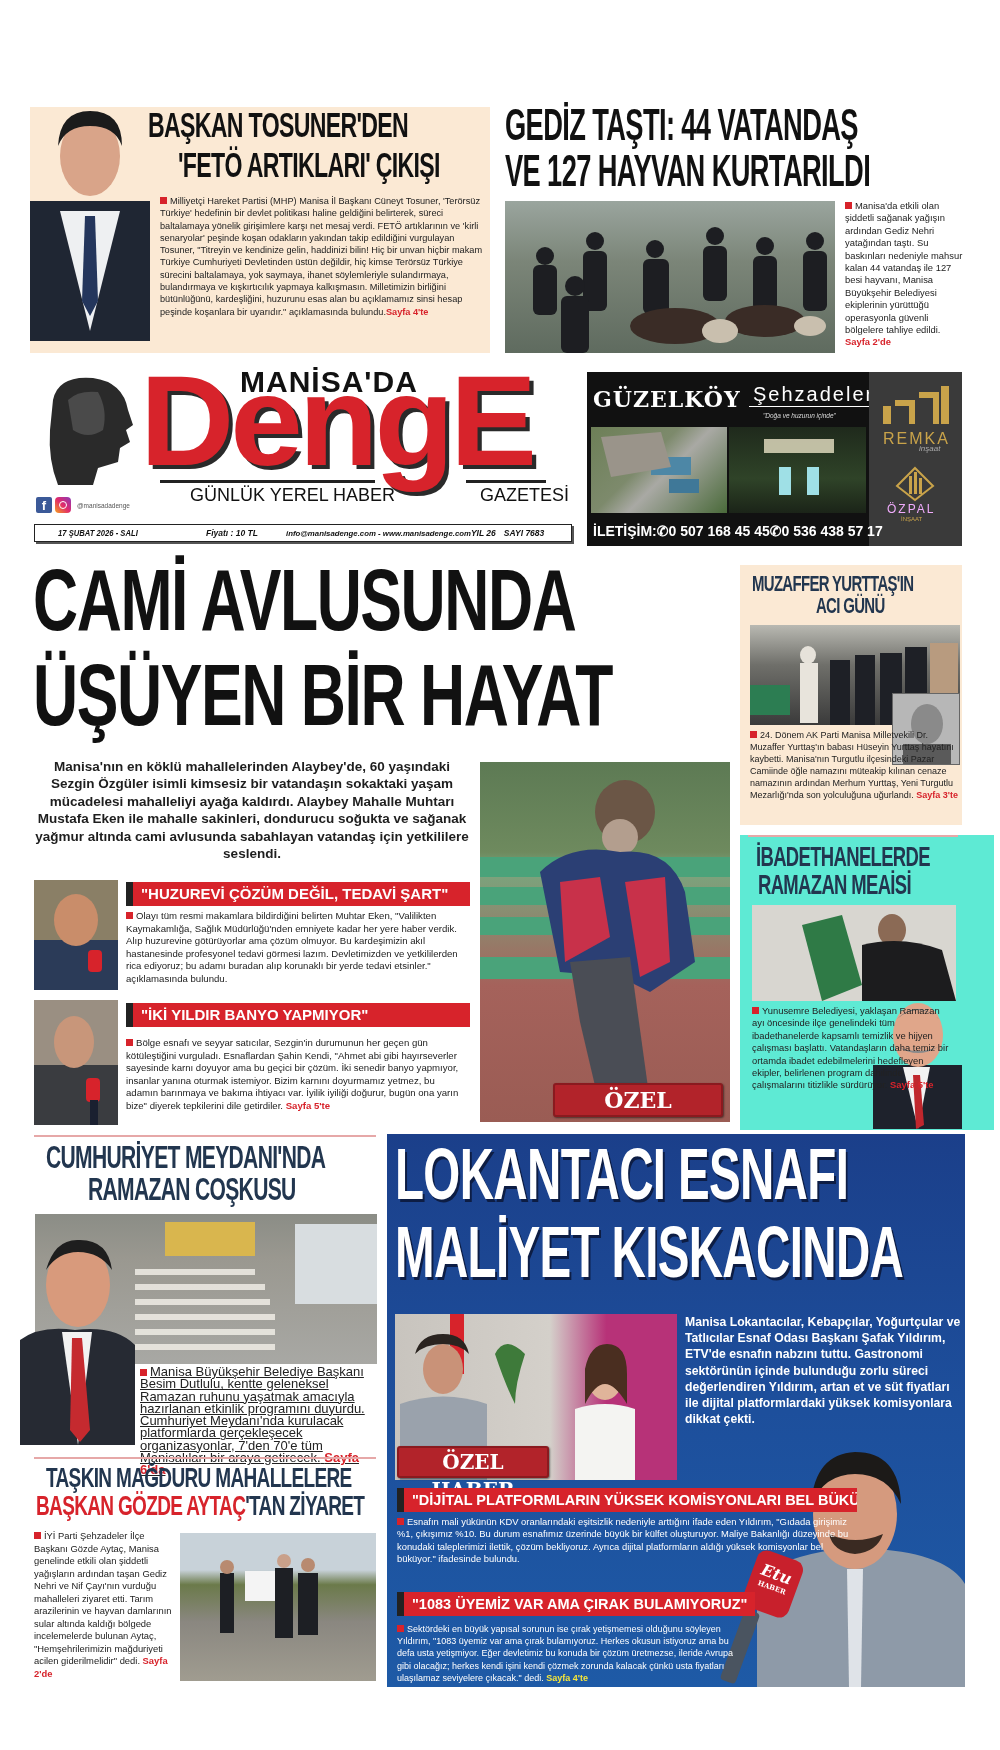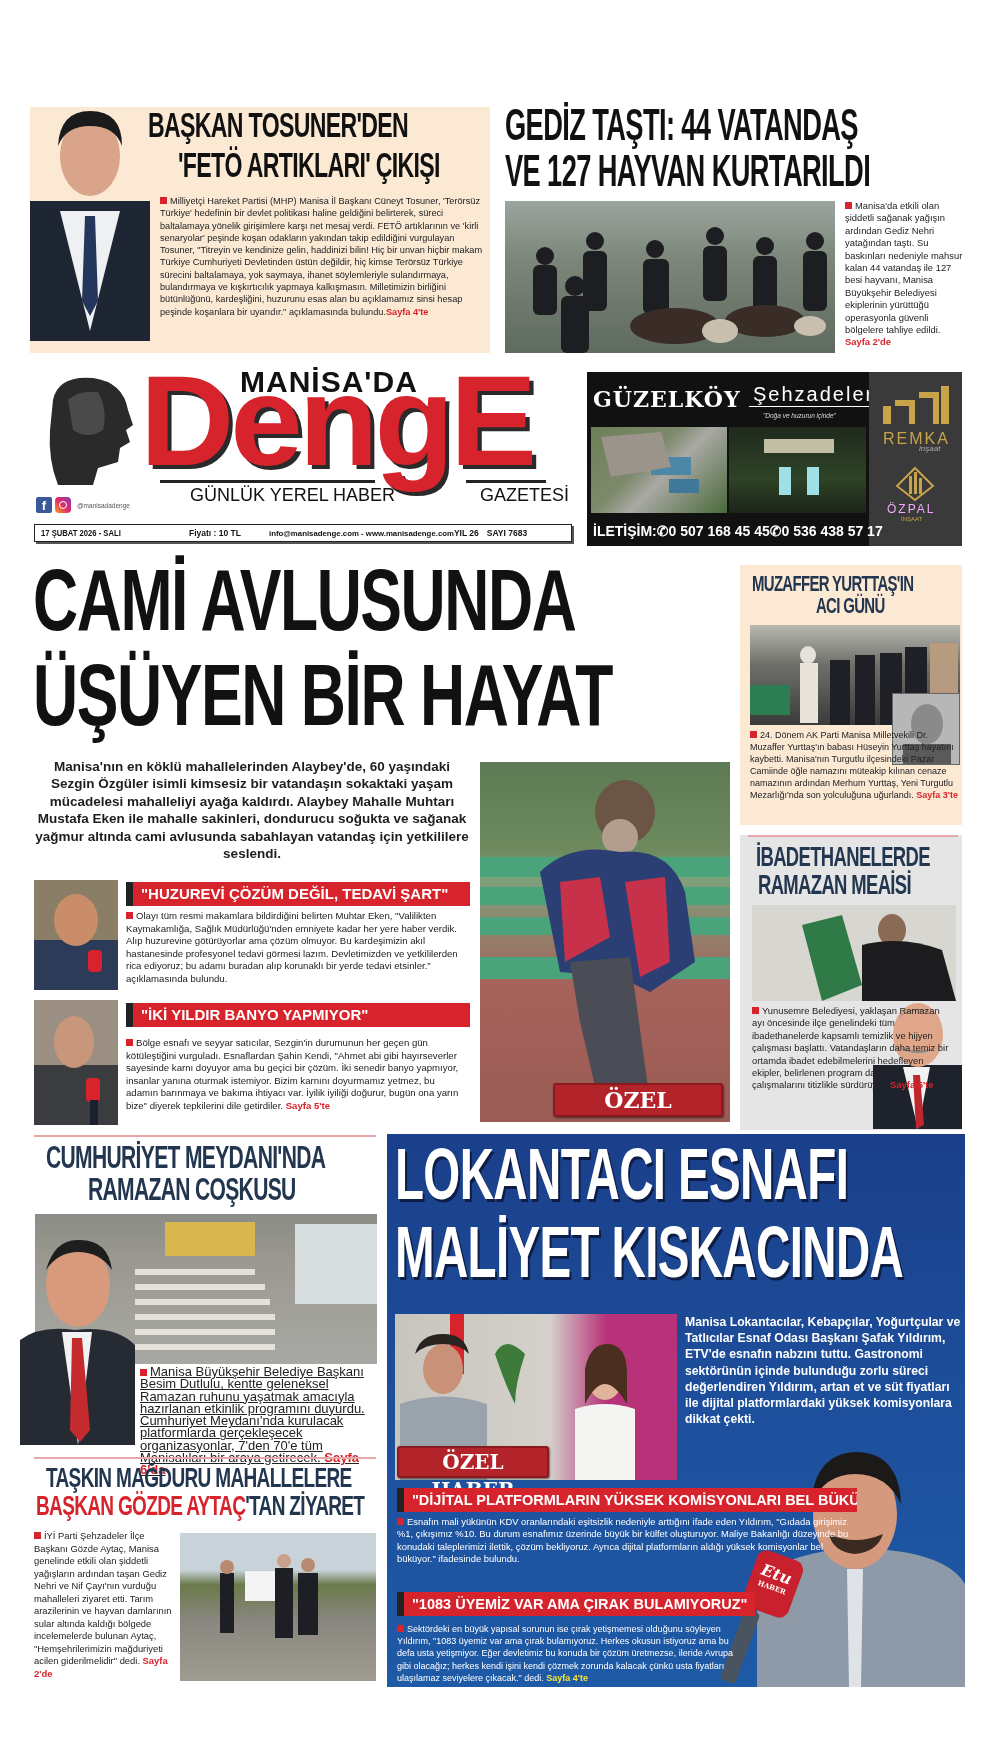--- a/index.html
+++ b/index.html
@@ -85,21 +85,21 @@
   <div style="position:absolute;left:436px;top:115px;width:80px;height:3px;background:#222;"></div>
   <div style="position:absolute;left:130px;top:120px;font-size:18px;margin-left:30px;">GÜNLÜK YEREL HABER</div>
   <div style="position:absolute;left:450px;top:120px;font-size:18px;">GAZETESİ</div>
   <div style="position:absolute;left:6px;top:132px;display:flex;align-items:center;gap:3px;">
     <span style="width:16px;height:16px;background:#3b5998;color:#fff;font-weight:900;font-size:13px;display:flex;align-items:flex-end;justify-content:center;border-radius:2px;">f</span>
     <span style="width:16px;height:16px;border-radius:4px;background:linear-gradient(45deg,#f6a020,#e02a6b,#8a3ab9);display:flex;align-items:center;justify-content:center;">
         <span style="width:8px;height:8px;border:1.5px solid #fff;border-radius:50%;"></span>
       </span>
     <span style="font-size:6.5px;color:#555;margin-left:3px;">@manisadadenge</span>
   </div>
-  <div style="position:absolute;left:4px;top:159px;width:538px;height:18px;border:1.5px solid #222;box-shadow:2px 2px 0 #555;display:flex;align-items:center;font-size:8.5px;font-weight:700;padding:0 6px;white-space:nowrap;">
+  <div style="position:absolute;left:4px;top:159px;width:538px;height:18px;border:1.5px solid #222;box-shadow:2px 2px 0 #555;display:flex;align-items:center;font-size:8.5px;font-weight:700;padding:0 23px;white-space:nowrap;font-style:italic;">
     <span style="font-size:9px;transform:scaleX(.85);transform-origin:left;width:110px;">17 ŞUBAT 2026 - SALI</span>
     <span style="margin-left:38px;">Fiyatı : 10 TL</span>
     <span style="margin-left:28px;font-size:7.8px;">info@manisadenge.com - www.manisadenge.com</span>
     <span style="text-align:center;">YIL 26</span>
     <span style="margin-left:8px;">SAYI 7683</span>
   </div>
 </div>
 
 <div class="abs" style="left:587px;top:372px;width:375px;height:174px;background:#111;">
   <div style="position:absolute;left:6px;top:14px;font-family:'DejaVu Serif',serif;font-weight:900;font-size:22px;color:#fff;letter-spacing:1px;">GÜZELKÖY</div>
@@ -213,21 +213,21 @@
     <svg width="68" height="72">
         <ellipse cx="34" cy="30" rx="16" ry="20" fill="#8a8a8a"></ellipse>
         <rect x="10" y="50" width="48" height="22" fill="#5a5a5a"></rect>
       </svg>
   </div>
   <p class="body-text" style="position:absolute;left:10px;top:164px;width:210px;font-size:9px;line-height:12px;">
     <span class="sq"></span><span>24. Dönem AK Parti Manisa Milletvekili Dr. Muzaffer Yurttaş'ın babası Hüseyin Yurttaş hayatını kaybetti. Manisa'nın Turgutlu ilçesindeki Pazar Camiinde öğle namazını müteakip kılınan cenaze namazının ardından Merhum Yurttaş, Yeni Turgutlu Mezarlığı'nda son yolculuğuna uğurlandı.</span> <span class="ref">Sayfa 3'te</span>
   </p>
 </div>
 
-<div class="abs" style="left:740px;top:835px;width:222px;height:295px;background:#e5e5e5;">
+<div class="abs" style="left:740px;top:835px;width:254px;height:295px;background:#5eead4;">
   <div class="rule" style="left:8px;top:0;width:210px;"></div>
   <div class="cond navy" style="position:absolute;left:16px;top:6px;font-size:28px;transform:scaleX(0.66);">İBADETHANELERDE</div>
   <div class="cond navy" style="position:absolute;left:18px;top:34px;font-size:28px;transform:scaleX(0.66);">RAMAZAN MEAİSİ</div>
   <div class="photo" style="left:12px;top:70px;width:204px;height:96px;background:#d8d6d0;">
     <svg width="204" height="96">
         <path d="M50 20 L90 10 L110 80 L70 96 Z" fill="#2f7a46"></path>
         <ellipse cx="140" cy="25" rx="14" ry="16" fill="#8b6a55"></ellipse>
         <path d="M110 40 Q150 30 190 45 L204 96 L110 96 Z" fill="#1c1c1e"></path>
       </svg>
   </div>

